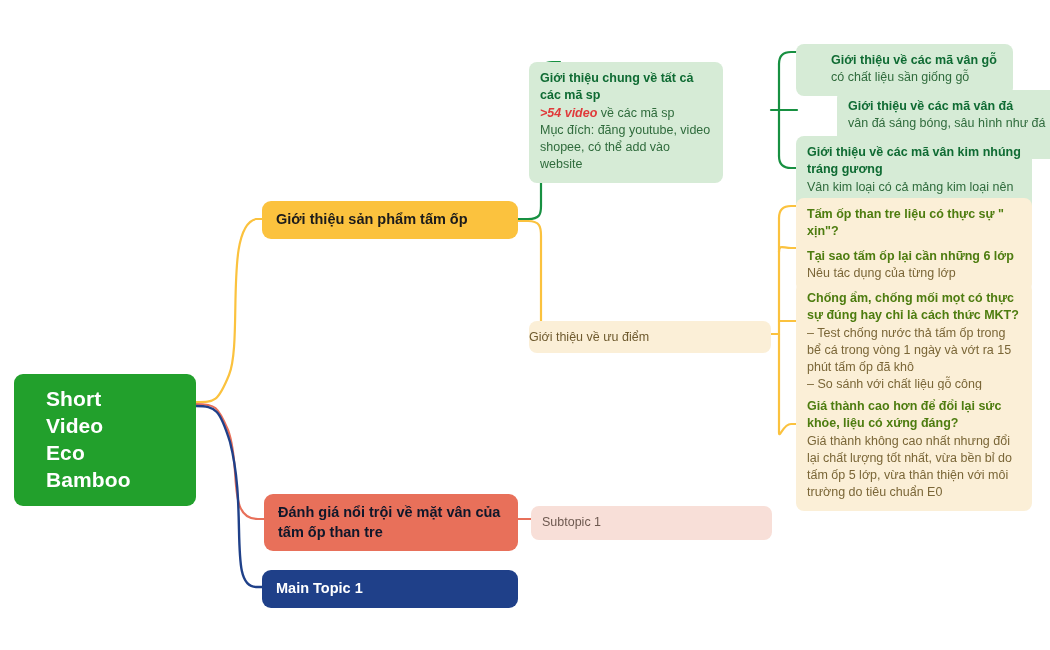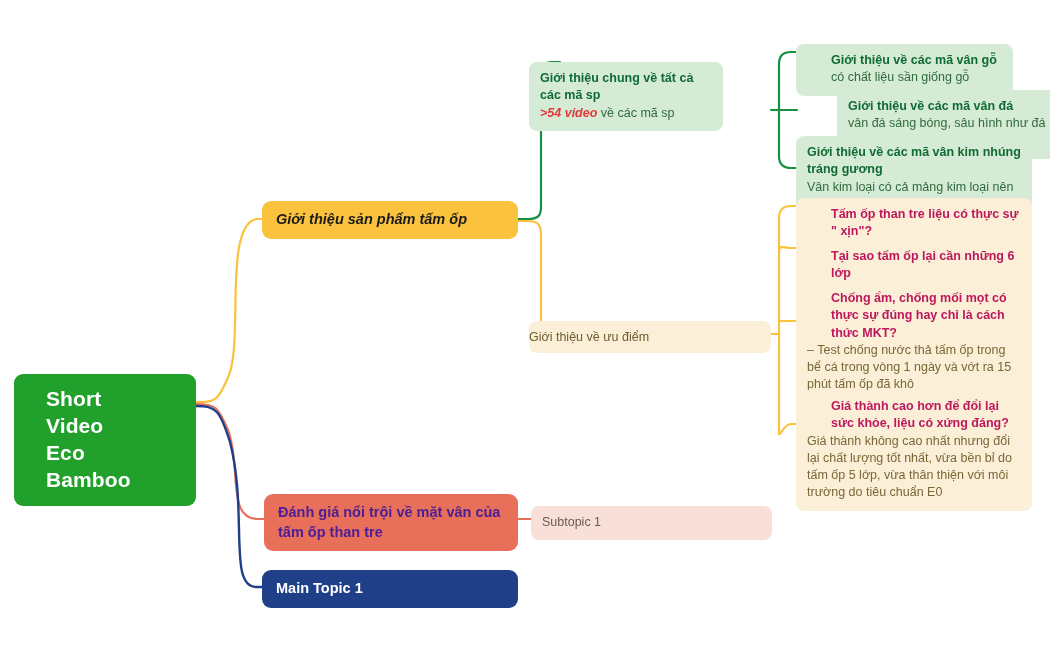--- a/index.html
+++ b/index.html
@@ -43,36 +43,36 @@
   }
   
   .node-main {
     font-weight: bold;
     font-size: 14.5px;
     line-height: 1.35;
     padding: 9px 14px;
     border-radius: 9px;
   }
   .chip-yellow { background: #FBC23E; color: #1b1b1b; }
-  .chip-red    { background: #E8705A; color: #4c1d95; }
+  .chip-red    { background: #E8705A; color: #0f172a; }
   .chip-navy   { background: #1F4089; color: #ffffff; }
 
   
   .card {
     padding: 8px 11px 9px 11px;
     font-size: 12.5px;
     line-height: 1.38;
     border-radius: 8px;
   }
   .card-green { background: #D6EBD6; }
   .card-green .card-title { color: #0F6B33; font-weight: bold; }
   .card-green .card-body  { color: #2F6B3C; }
 
   .card-cream { background: #FBEFD7; }
-  .card-cream .card-title { color: #be185d; font-weight: bold; margin-left: 24px; }
+  .card-cream .card-title { color: #4d7c0f; font-weight: bold; }
   .card-cream .card-body  { color: #7A6637; }
 
   .card-pink  { background: #F8DFD8; }
   .card-pink .card-body  { color: #6E5950; }
 
   .card-title { display: block; }
   .card-body  { display: block; white-space: pre-line; }
 
   .accent-red { color: #E03A3A; font-weight: bold; font-style: italic; }
   .inline-rest { color: #2F6B3C; font-weight: normal; font-style: normal; }
@@ -114,35 +114,36 @@
     <path d="M779 432 C 779 440, 783 424, 791 424 L 797 424" fill="none" stroke="#FBC23E" stroke-width="2.2" stroke-linecap="round" stroke-linejoin="round"></path>
 
     <path d="M518 519 L 532 519" fill="none" stroke="#E8705A" stroke-width="2" stroke-linecap="round"></path>
   </svg>
 
   <div class="node node-root" style="left:14px; top:374px; width:182px;">
     <div>Short Video</div>
     <div>Eco Bamboo</div>
   </div>
 
-  <div class="node node-main chip-yellow" style="left:262px; top:201px; width:256px;font-style:italic;">
+  <div class="node node-main chip-yellow" style="left:262px; top:201px; width:256px;">
     <span>Giới thiệu sản phẩm tấm ốp</span>
   </div>
 
   <div class="node node-main chip-red" style="left:264px; top:494px; width:254px;">
     <span>Đánh giá nổi trội về mặt vân của tấm ốp than tre</span>
   </div>
 
   <div class="node node-main chip-navy" style="left:262px; top:570px; width:256px;">
     <span>Main Topic 1</span>
   </div>
 
   <div class="node card card-green" style="left:529px; top:62px; width:194px;">
     <span class="card-title">Giới thiệu chung về tất cả các mã sp</span>
     <span class="card-body"><span class="accent-red">&gt;54 video</span><span class="inline-rest"> về các mã sp</span></span>
+    <span class="card-body">Mục đích: đăng youtube, video shopee, có thể add vào website</span>
   </div>
 
   <div class="node card card-green" style="left:796px; top:44px; width:217px;padding-left:35px;">
     <span class="card-title">Giới thiệu về các mã vân gỗ</span>
     <span class="card-body">có chất liệu sần giống gỗ</span>
   </div>
 
   <div class="node card card-green" style="left:796px; top:90px; width:236px;margin-left:41px;">
     <span class="card-title">Giới thiệu về các mã vân đá</span>
     <span class="card-body">vân đá sáng bóng, sâu hình như đá thật</span>

